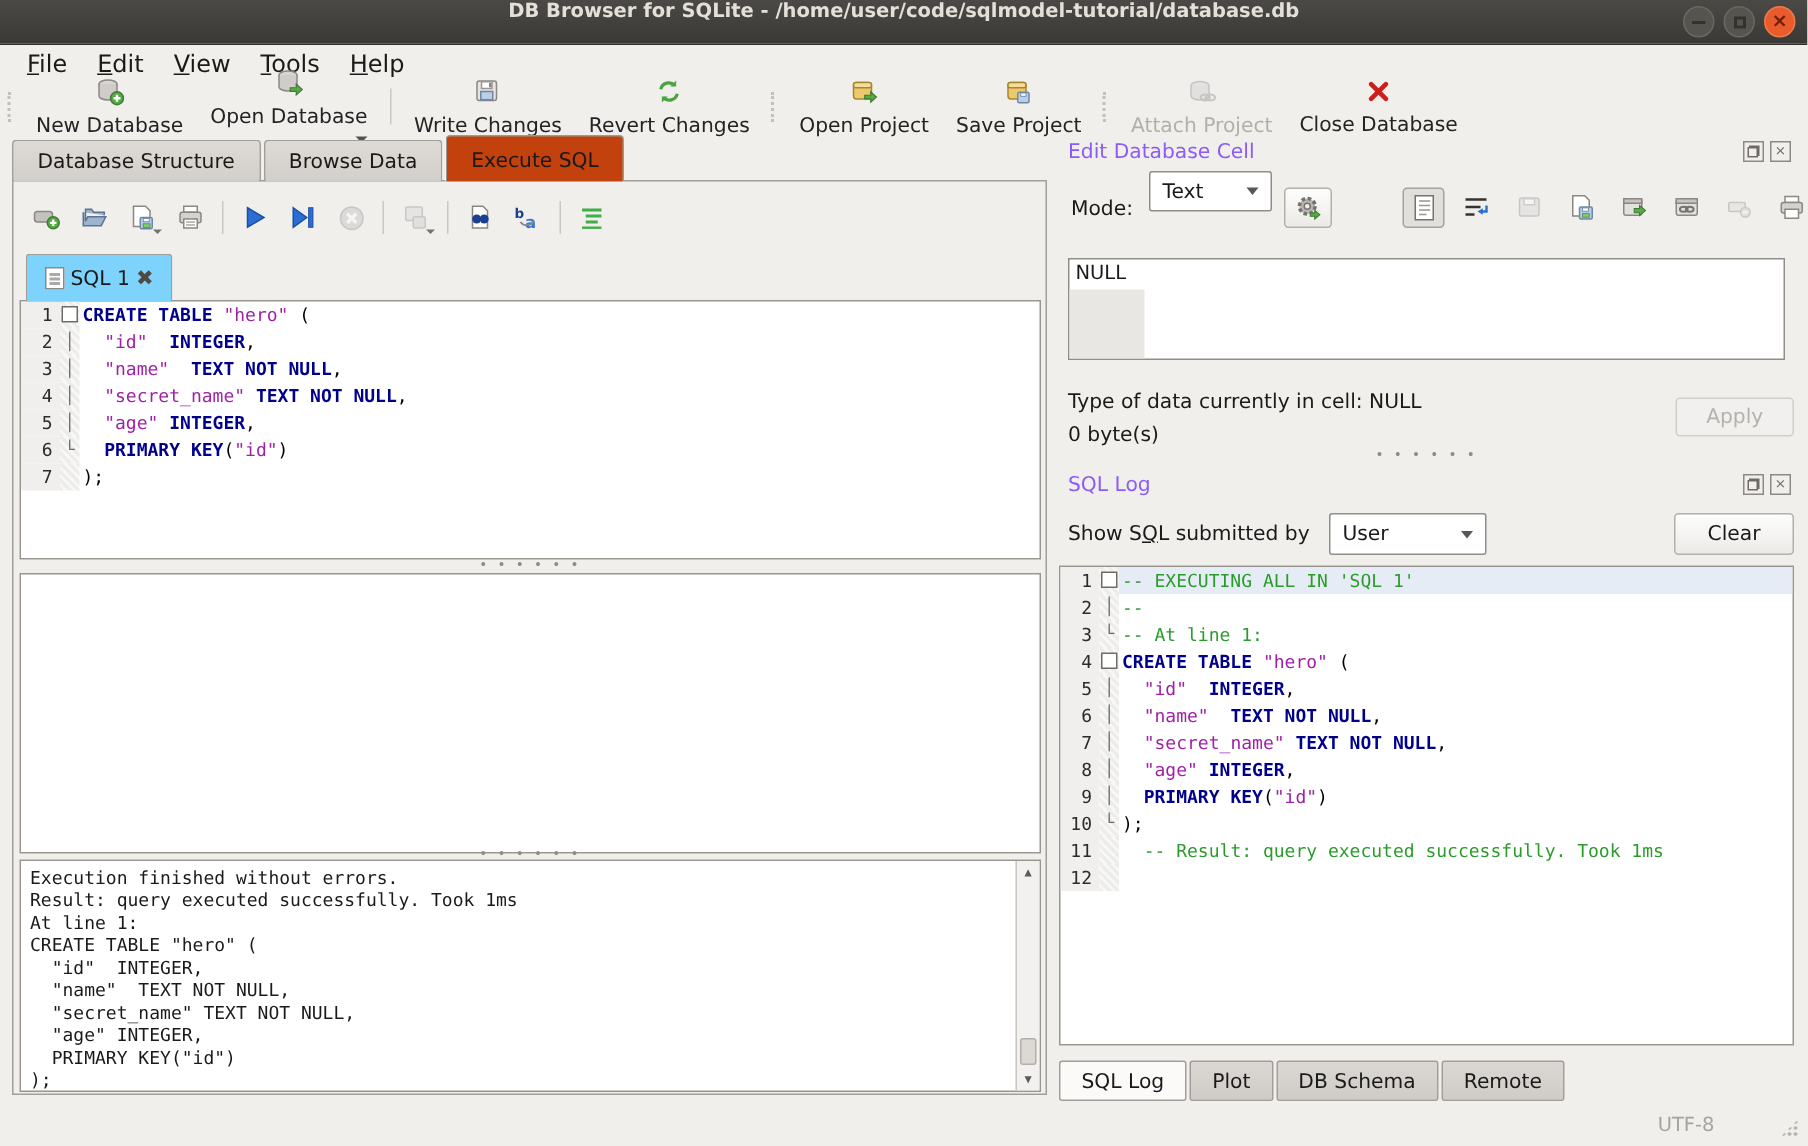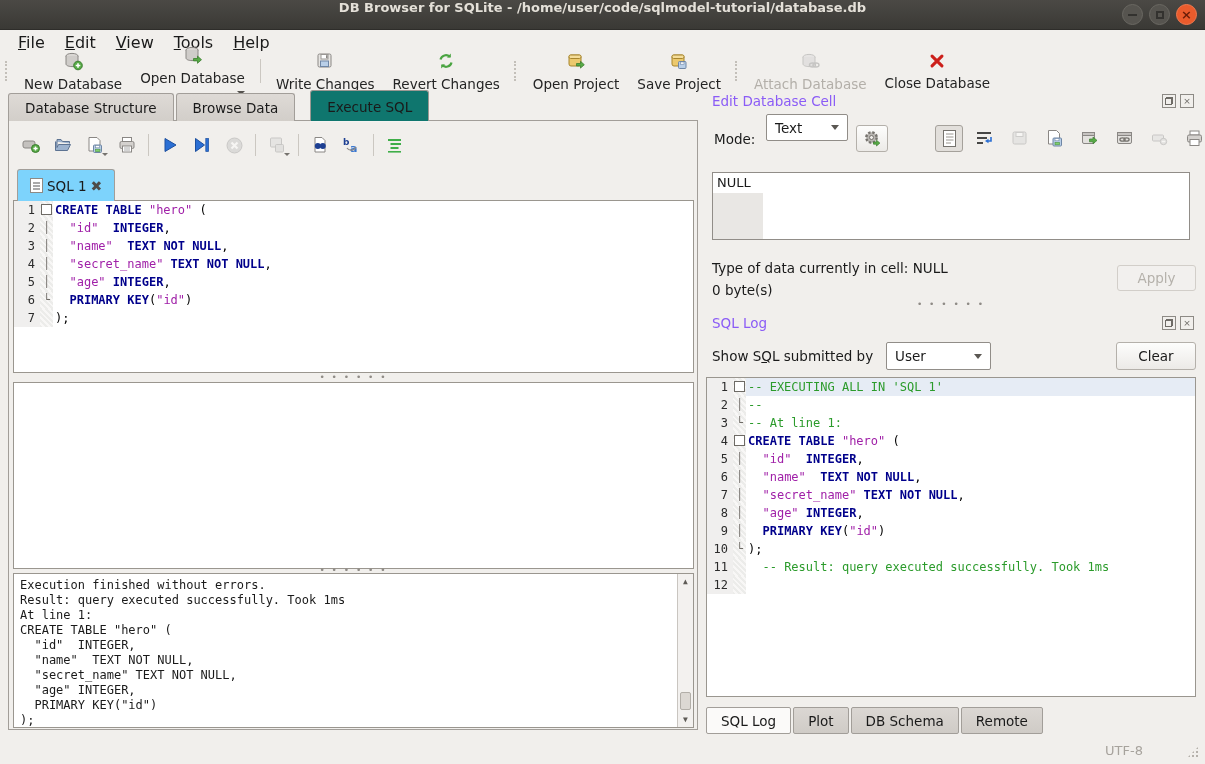--- a/index.html
+++ b/index.html
@@ -29,21 +29,21 @@
   .tb-handle { width:7px; height:20px; border-left:2px dotted #c3bfb9; margin:0 3px 0 5px; }
   .tb-sep { width:1px; height:24px; background:#cbc7c1; margin:0 6px; }
   .tb-btn { display:flex; align-items:center; gap:5px; padding:4px 9px; border-radius:3px; font-size:13.5px; color:#242424; white-space:nowrap;flex-direction:column; }
   .tb-btn.disabled { color:#b3afa9; }
   .tb-btn.disabled svg { opacity:.4; filter:grayscale(1); }
   .dd-arrow { width:0; height:0; border-left:4px solid transparent; border-right:4px solid transparent; border-top:4px solid #55524e; margin-left:2px; align-self:flex-end; margin-bottom:3px; }
 
   
   #left-tabs { position:absolute; left:8px; top:90px; height:31px; display:flex; align-items:flex-end; z-index:3; }
   .mtab { padding:6px 16px 6px; background:linear-gradient(#dedad6,#d2cec9); border:1px solid #a29e99; border-bottom:none; border-radius:3px 3px 0 0; margin-right:2px; font-size:13.5px; height:28px; }
-  .mtab.active { background:#0f766e; height:31px; padding-top:8px; position:relative; z-index:4; border-color:#9c9893; box-shadow:0 1px 0 #f4f3f1;margin-left:13px; }
+  .mtab.active { background:#c2410c; height:31px; padding-top:8px; position:relative; z-index:4; border-color:#9c9893; box-shadow:0 1px 0 #f4f3f1; }
 
   #left-frame { position:absolute; left:8px; top:120px; width:690px; height:610px; background:#f1efec; border:1px solid #a29e99; z-index:2; }
 
   
   #sql-toolbar { position:absolute; left:8px; top:10px; height:28px; display:flex; align-items:center; gap:4px; }
   .icon-btn { width:28px; height:26px; display:flex; align-items:center; justify-content:center; border-radius:3px; position:relative; }
   .icon-btn.disabled svg { opacity:.38; filter:grayscale(1); }
   .icon-btn .mini-dd { position:absolute; right:1px; bottom:2px; width:0; height:0; border-left:3px solid transparent; border-right:3px solid transparent; border-top:3px solid #76736e; }
   .sql-sep { width:1px; height:22px; background:#cbc7c1; margin:0 3px; }
 
@@ -219,21 +219,21 @@
 
     <span class="tb-handle"></span>
 
     <div class="tb-btn disabled">
       <svg width="20" height="20" viewBox="0 0 20 20">
         <ellipse cx="9" cy="6" rx="6" ry="2.6" fill="#d9d6d3" stroke="#8a8784"></ellipse>
         <path d="M3 6v7c0 1.5 2.7 2.6 6 2.6s6-1.1 6-2.6V6" fill="#cfccc9" stroke="#8a8784"></path>
         <ellipse cx="12.5" cy="14" rx="3" ry="2" fill="none" stroke="#8a8784" stroke-width="1.4"></ellipse>
         <ellipse cx="16" cy="14" rx="3" ry="2" fill="none" stroke="#8a8784" stroke-width="1.4"></ellipse>
       </svg>
-      <span>Attach Database</span>
+      <span>Attach Project</span>
     </div>
 
     <div class="tb-btn">
       <svg width="18" height="18" viewBox="0 0 20 20">
         <path d="M4.5 4.5 15.5 15.5M15.5 4.5 4.5 15.5" stroke="#cc1f1a" stroke-width="3.4" stroke-linecap="round"></path>
       </svg>
       <span>Close Database</span>
     </div>
   </div>
 

